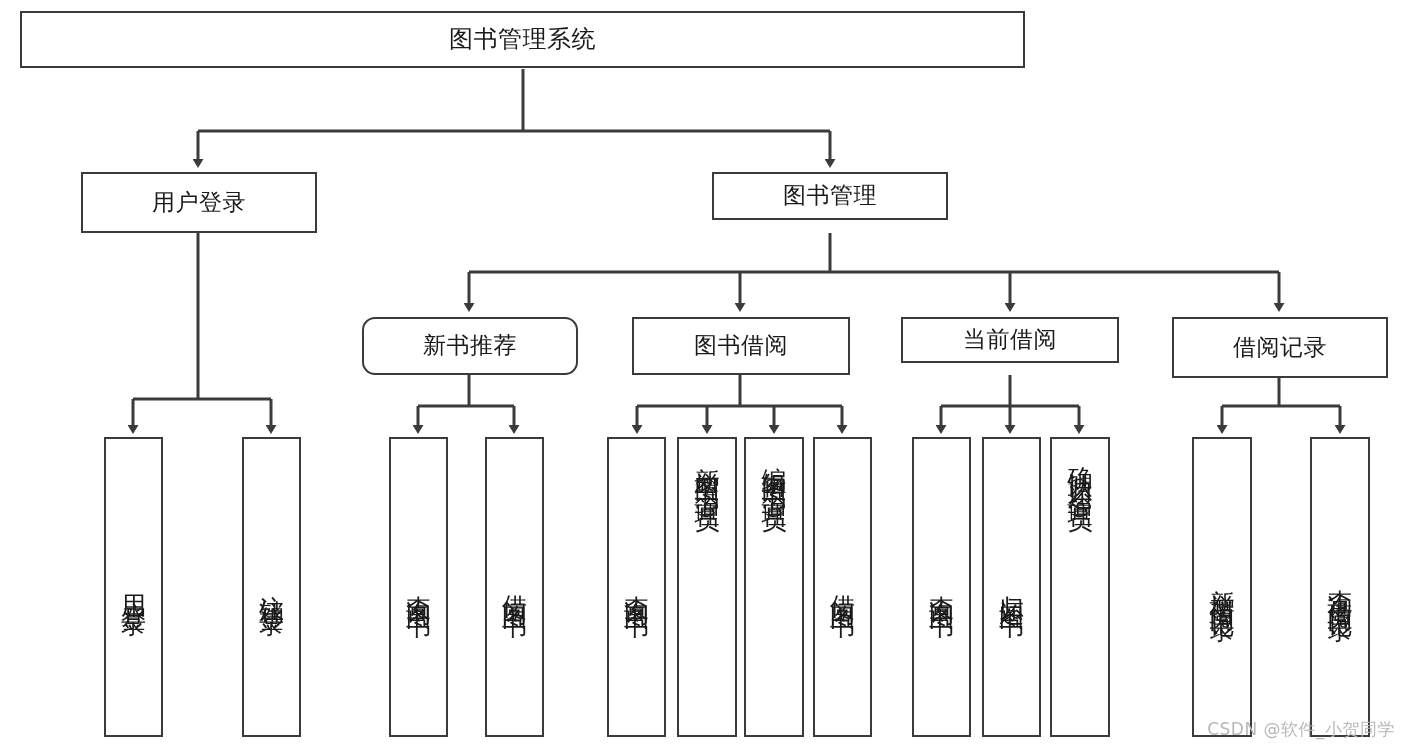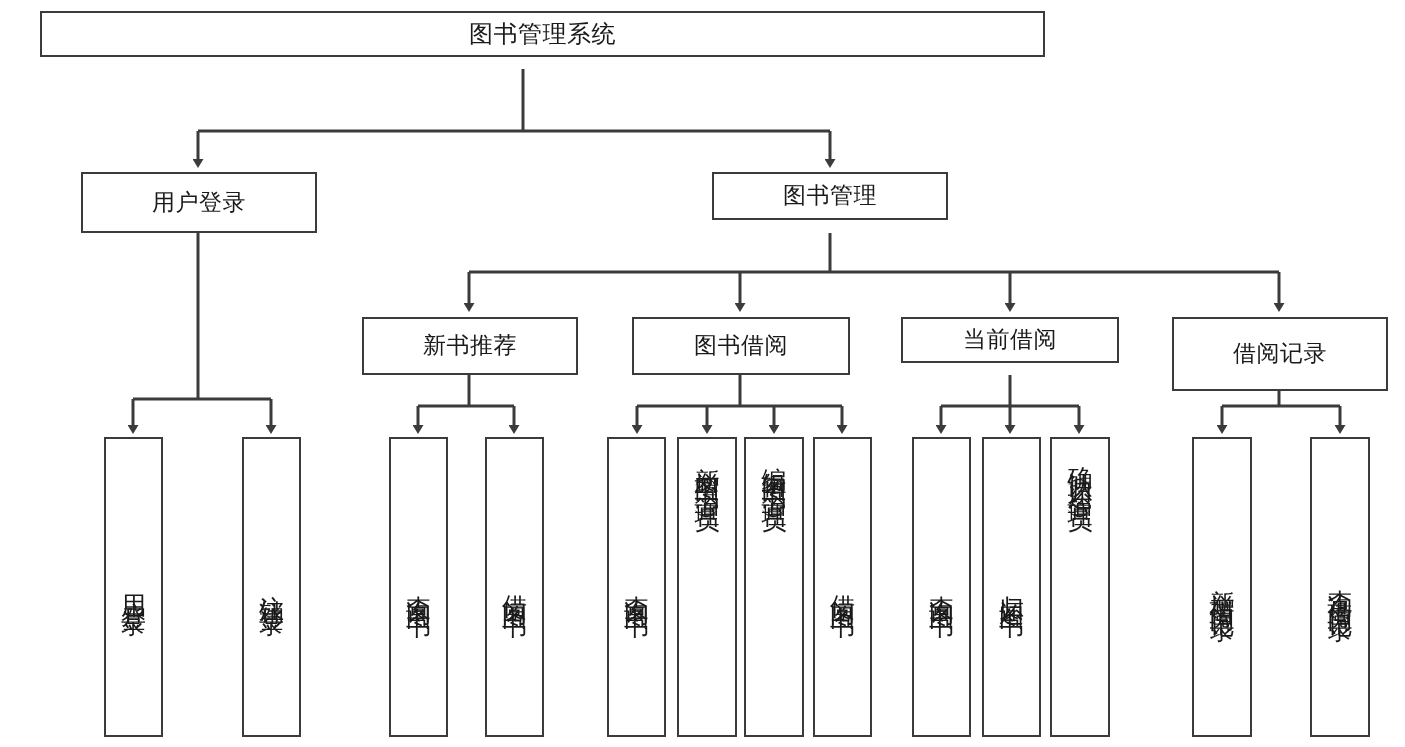--- a/index.html
+++ b/index.html
@@ -122,41 +122,41 @@
       <path d="M1010,406 L1010,426" marker-end="url(#arrow)"></path>
       <path d="M1079,406 L1079,426" marker-end="url(#arrow)"></path>
 
       <path d="M1279,375 L1279,406"></path>
       <path d="M1222,406 L1340,406"></path>
       <path d="M1222,406 L1222,426" marker-end="url(#arrow)"></path>
       <path d="M1340,406 L1340,426" marker-end="url(#arrow)"></path>
     </g>
   </svg>
 
-  <div class="node horiz root" style="left:20px;top:11px;width:1005px;height:46px;margin-left:20px;">
+  <div class="node horiz root" style="left:20px;top:11px;width:1005px;height:57px;">
     <span class="label">图书管理系统</span>
   </div>
 
   <div class="node horiz" style="left:81px;top:172px;width:236px;height:61px;">
     <span class="label">用户登录</span>
   </div>
   <div class="node horiz" style="left:712px;top:172px;width:236px;height:48px;">
     <span class="label">图书管理</span>
   </div>
 
-  <div class="node horiz" style="left:362px;top:317px;width:216px;height:58px;">
+  <div class="node horiz" style="left:362px;top:317px;width:216px;height:58px;border-radius:13px;">
     <span class="label">新书推荐</span>
   </div>
   <div class="node horiz" style="left:632px;top:317px;width:218px;height:58px;">
     <span class="label">图书借阅</span>
   </div>
   <div class="node horiz" style="left:901px;top:317px;width:218px;height:46px;">
     <span class="label">当前借阅</span>
   </div>
-  <div class="node horiz" style="left:1172px;top:317px;width:216px;height:74px;">
+  <div class="node horiz" style="left:1172px;top:317px;width:216px;height:61px;">
     <span class="label">借阅记录</span>
   </div>
 
   <div class="node vert center" style="left:104px;top:437px;width:59px;height:300px;">
     <span class="label">用户登录</span>
   </div>
   <div class="node vert center" style="left:242px;top:437px;width:59px;height:300px;">
     <span class="label">注销登录</span>
   </div>
 
@@ -190,13 +190,14 @@
     <span class="label">确认归还（管理员）</span>
   </div>
 
   <div class="node vert center" style="left:1192px;top:437px;width:60px;height:300px;">
     <span class="label">新增借阅记录</span>
   </div>
   <div class="node vert center" style="left:1310px;top:437px;width:60px;height:300px;">
     <span class="label">查询借阅记录</span>
   </div>
 
+  <div class="watermark">CSDN @软件_小贺同学</div>
 </div>
 
 </body></html>

